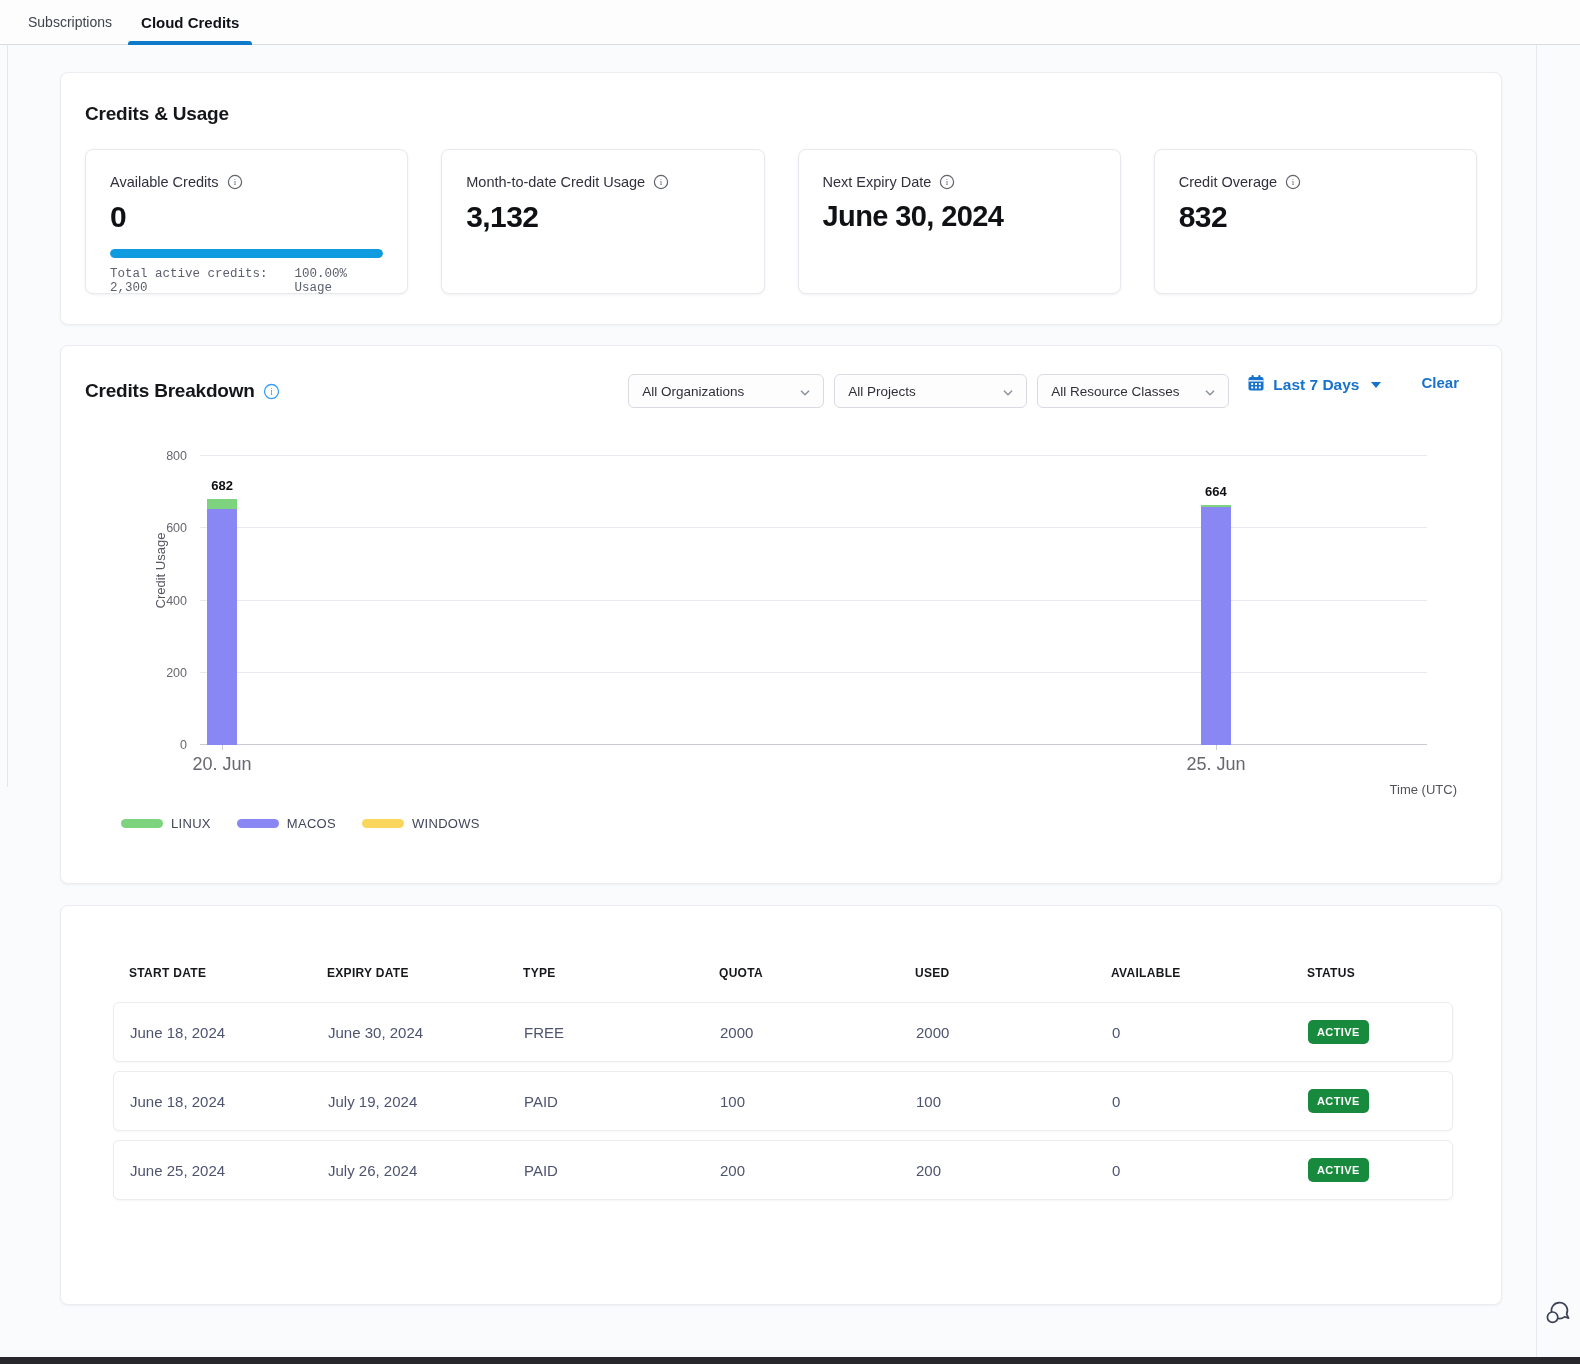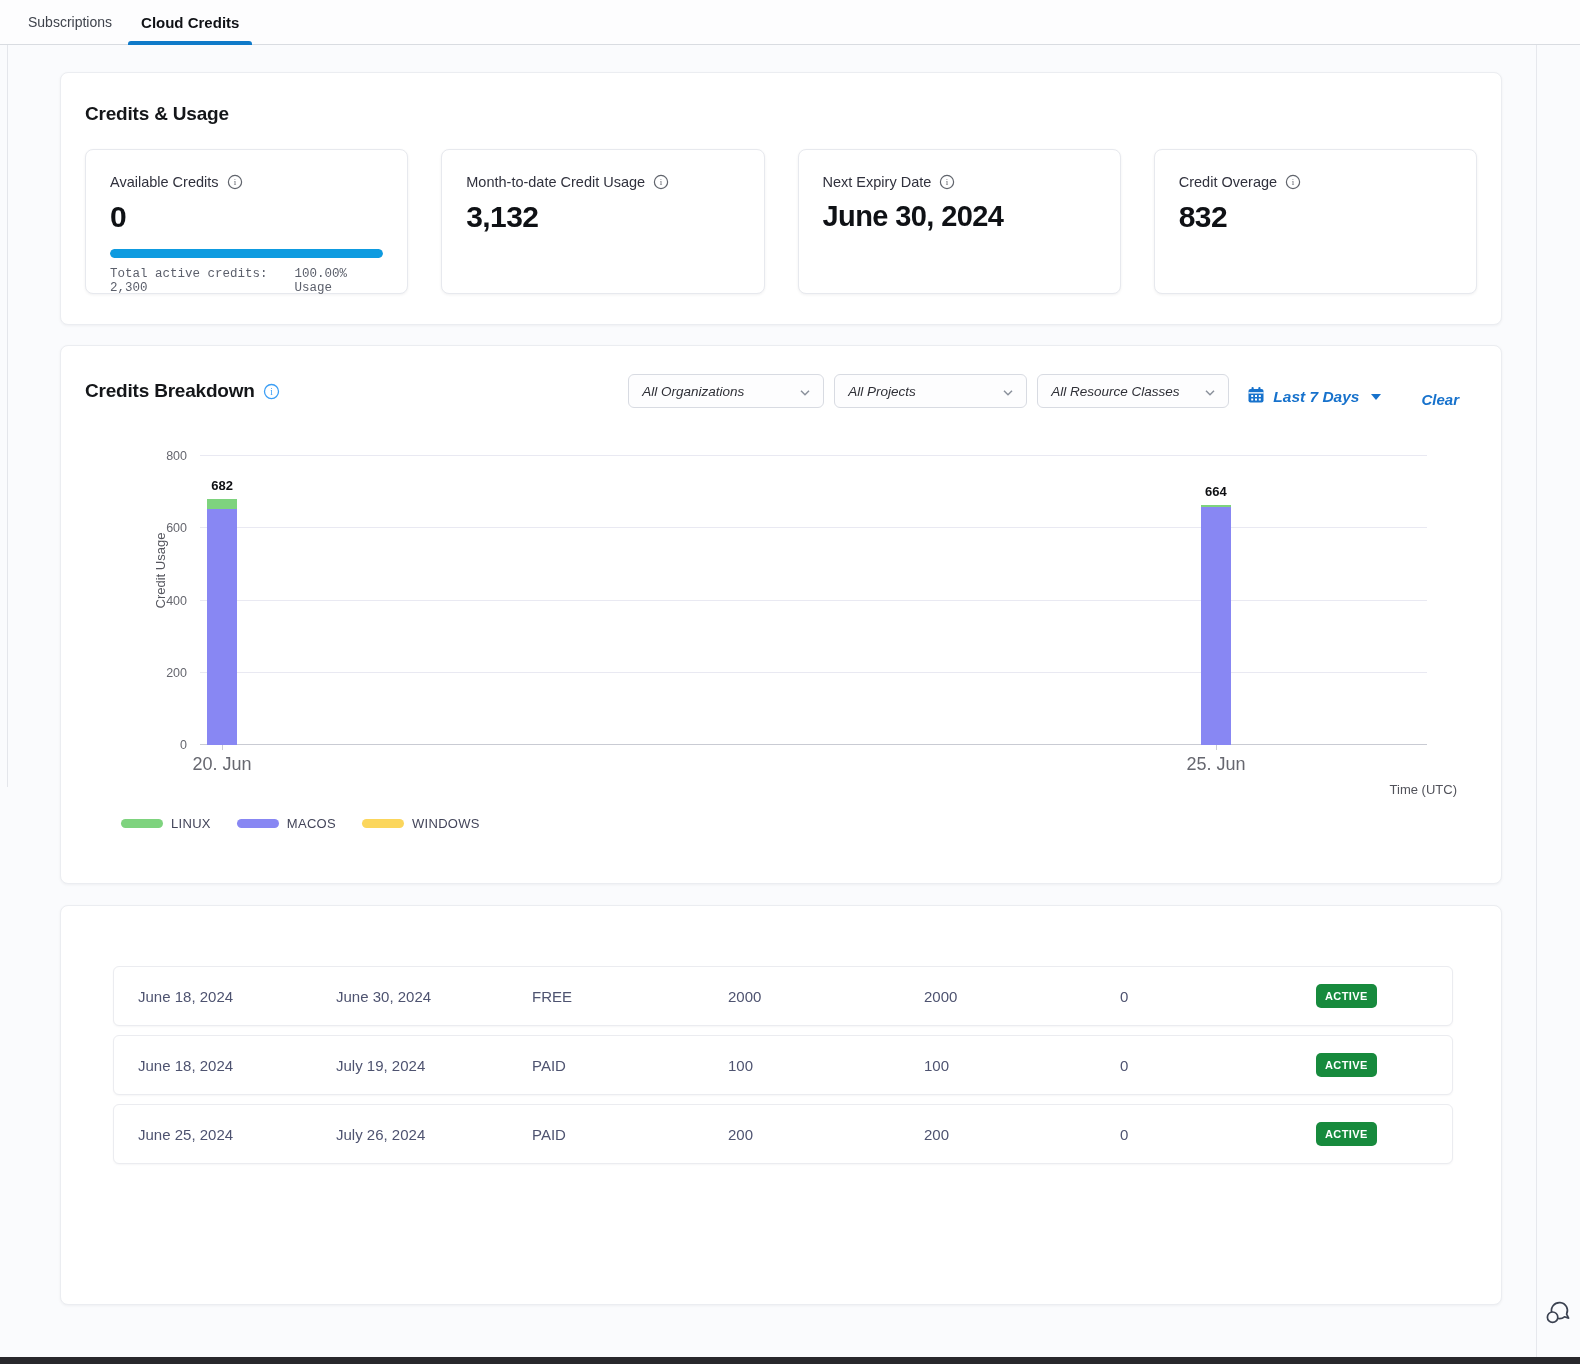--- a/index.html
+++ b/index.html
@@ -45,21 +45,21 @@
   .stat-label-row { display:flex; align-items:center; gap:8px; font-size:14.5px; color:#30313d; }
   .stat-value { margin-top:10px; font-size:30px; font-weight:800; color:#0f1115; letter-spacing:-.6px; }
   .progress-track { margin-top:15px; height:9px; border-radius:5px; background:#e6e8ec; overflow:hidden; }
   .progress-fill { height:100%; background:#0e9be0; border-radius:5px; }
   .stat-footer { margin-top:9px; display:flex; justify-content:space-between; font-size:12.5px; color:#5b5f6b;font-family:Liberation Mono, monospace; }
   .info-icon { display:inline-flex; flex:none; }
   
   #card-breakdown { margin-top:20px; height:539px; padding:28px 22px 0 24px; }
   .bd-header { display:flex; align-items:center; }
   .bd-title-wrap { display:flex; align-items:center; gap:8px; }
-  .filters { margin-left:auto; display:flex; align-items:flex-end;font-style:italic; }
+  .filters { margin-left:auto; display:flex; align-items:flex-start; }
   .select {
     height:34px; background:#fdfdfe; border:1px solid #d8dbe2; border-radius:6px;
     display:flex; align-items:center; justify-content:space-between;
     padding:0 13px; font-size:13.5px; color:#2f3037; margin-left:10px; cursor:pointer;
   }
   .select:first-child { margin-left:0; }
   .daterange { display:flex; align-items:center; gap:8px; margin-left:18px; color:#1772cc; font-size:15.5px; font-weight:600; cursor:pointer; }
   .tri-down { width:0; height:0; border-left:5px solid transparent; border-right:5px solid transparent; border-top:6px solid #1772cc; margin-left:4px; }
   .clear-link { margin-left:40px; margin-right:20px; color:#1772cc; font-size:15px; font-weight:bold; cursor:pointer; }
   
@@ -80,21 +80,21 @@
   .xaxis-title { position:absolute; right:-30px; top:calc(100% + 37px); font-size:13px; color:#51525a; }
   .legend { display:flex; align-items:center; margin-left:36px; margin-top:36px; gap:26px; }
   .legend-item { display:flex; align-items:center; gap:8px; font-size:13px; color:#43455a; letter-spacing:.3px; }
   .legend-pill { width:42px; height:9px; border-radius:5px; background:#ccc; }
   
   #card-allocation { margin-top:21px; height:400px; padding:28px 22px 0 24px; }
   .table-wrap { margin:32px 0 0 28px; width:1340px; }
   .tgrid { display:grid; grid-template-columns:198px 196px 196px 196px 196px 196px auto; align-items:center; }
   .thead { padding-left:16px; margin-bottom:22px; font-size:12px; font-weight:bold; color:#17181c; letter-spacing:.3px; }
   .trow {
-    height:60px; padding-left:24px; margin-bottom:9px; background:#fff;
+    height:60px; padding-left:16px; margin-bottom:9px; background:#fff;
     border:1px solid #ebecf0; border-radius:6px; box-shadow:0 1px 2px rgba(20,24,40,.04);
     font-size:15px; color:#4e5370;
   }
   .badge {
     display:inline-block; background:#178a3d; color:#fff; font-size:11px; font-weight:bold;
     letter-spacing:.4px; padding:6px 9px; border-radius:5px;
   }
   
   .chat-launcher { position:absolute; left:1544px; top:1298px; width:28px; height:28px; cursor:pointer; }
 </style>
@@ -275,20 +275,29 @@
     </div>
     <div class="legend-item">
       <span class="legend-pill" style="background: rgb(251, 214, 92);"></span>
       <span>WINDOWS</span>
     </div>
   </div>
 </section>
 
 <section class="card" id="card-allocation">
   <div class="table-wrap">
+    <div class="tgrid thead">
+      <span>START DATE</span>
+      <span>EXPIRY DATE</span>
+      <span>TYPE</span>
+      <span>QUOTA</span>
+      <span>USED</span>
+      <span>AVAILABLE</span>
+      <span>STATUS</span>
+    </div>
 
     <div class="tgrid trow">
       <span>June 18, 2024</span>
       <span>June 30, 2024</span>
       <span>FREE</span>
       <span>2000</span>
       <span>2000</span>
       <span>0</span>
       <span><span class="badge">ACTIVE</span></span>
     </div>

